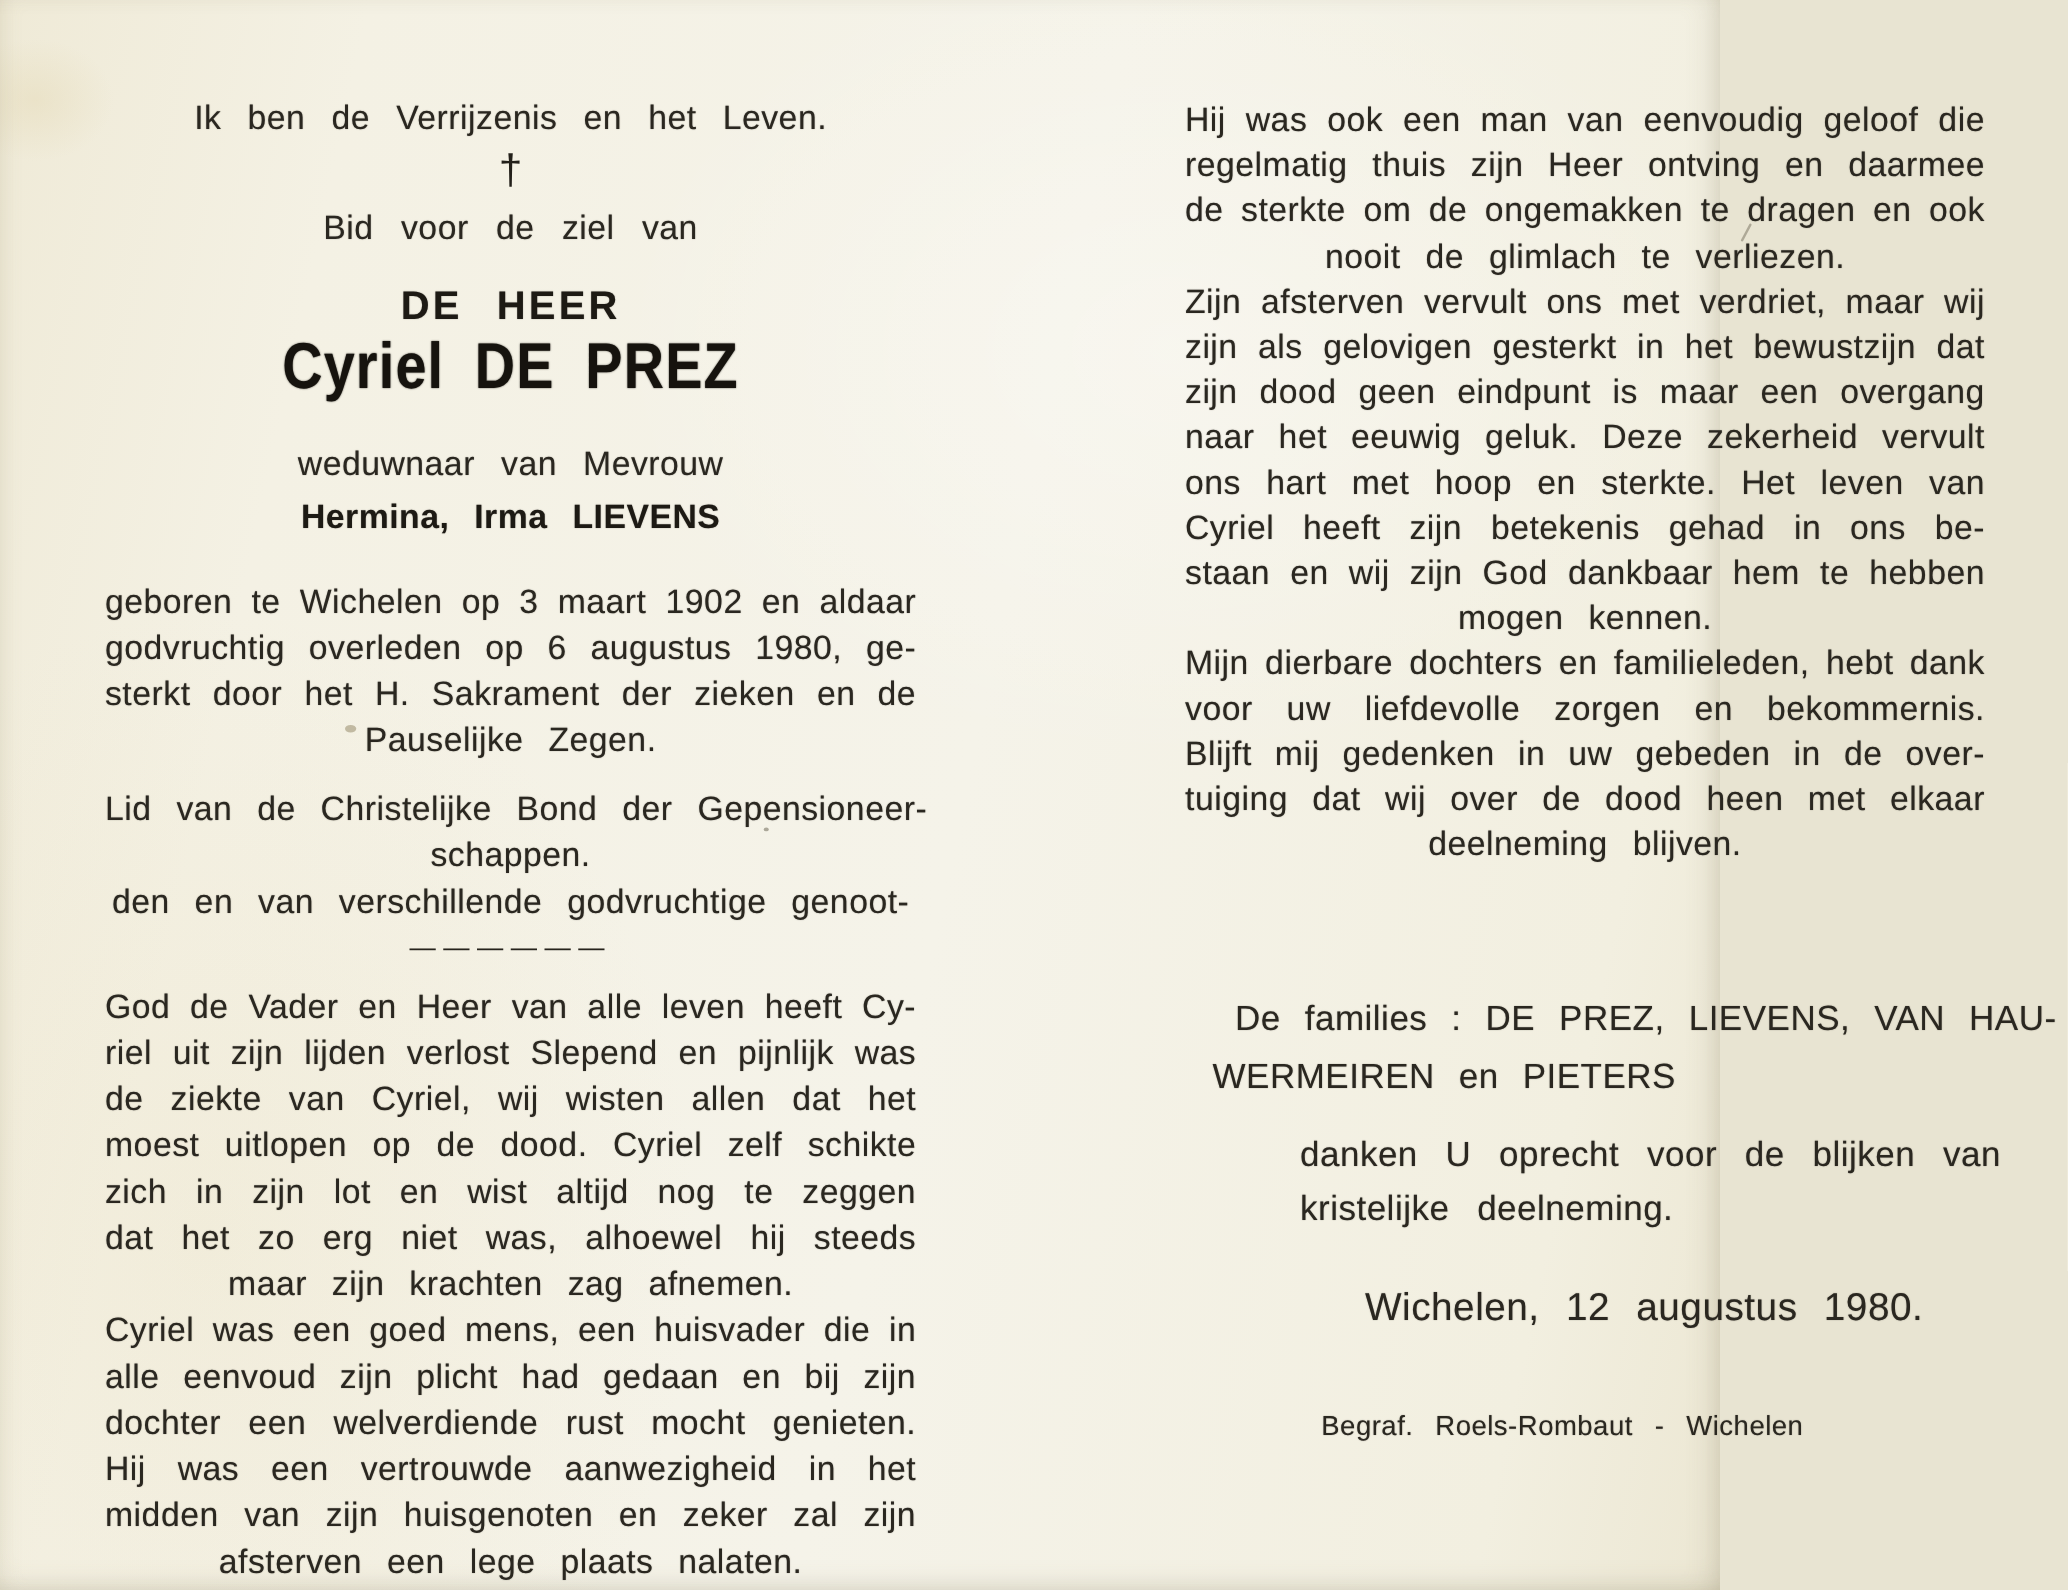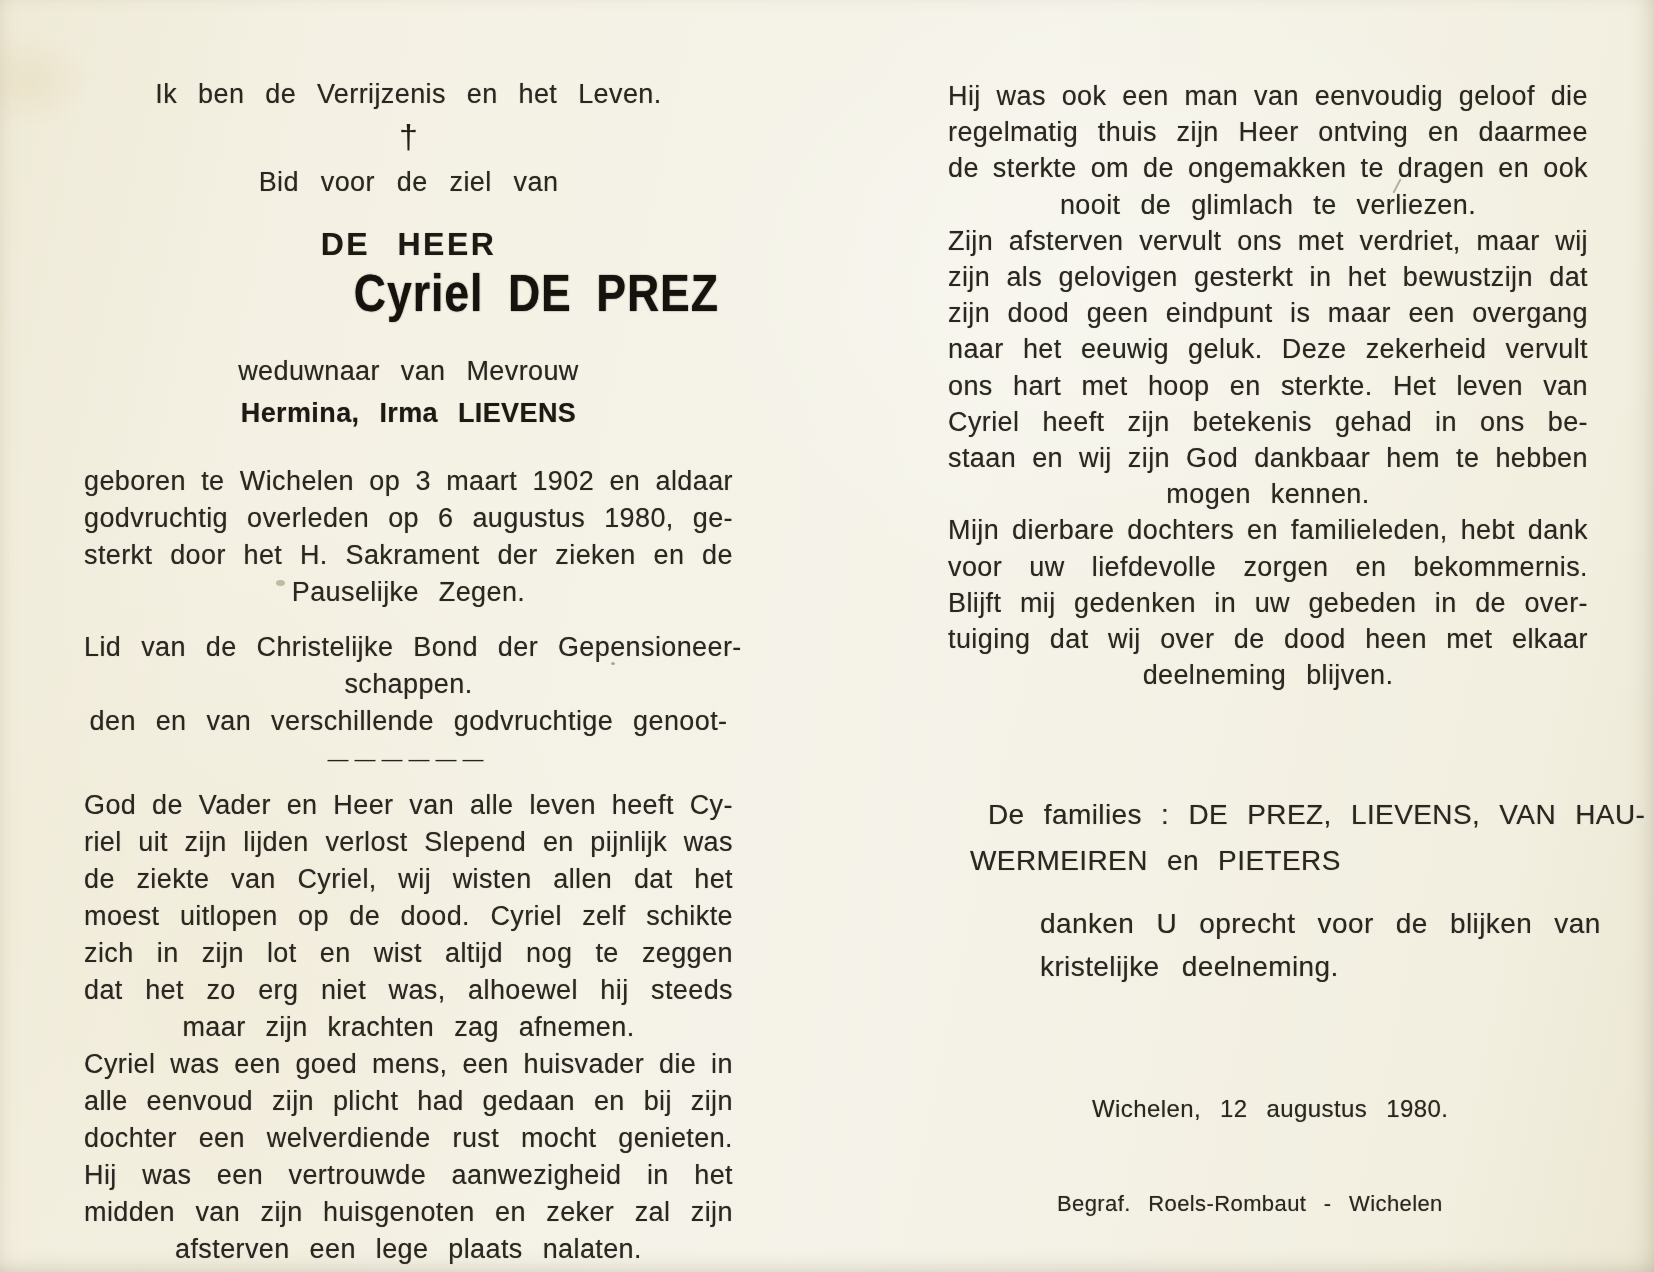--- a/index.html
+++ b/index.html
@@ -2,21 +2,21 @@
 <html><head>
 <meta charset="utf-8">
 <style>
   html,body{margin:0;padding:0;}
   body{
     width:1654px;height:1272px;overflow:hidden;
     font-family:"Liberation Sans","DejaVu Sans",sans-serif;
     background:#e8e4d2;
   }
   .scan{
-    position:relative;width:1654px;height:1272px;
+    position:relative;width:1376px;height:1272px;
     background-color:#f4f1e3;
     background-image:
       radial-gradient(90px 70px at 28px 80px, rgba(226,214,176,0.40), transparent 70%),
       radial-gradient(700px 520px at 68% 22%, rgba(255,255,255,0.30), transparent 65%),
       radial-gradient(560px 720px at 12% 78%, rgba(234,224,192,0.28), transparent 70%),
       linear-gradient(102deg,#efead7 0%,#f4f1e4 18%,#f5f3e9 55%,#f2efe0 88%,#ece7d3 100%);
     box-shadow:
       inset -16px 0 26px -16px rgba(120,110,78,0.30),
       inset 0 -14px 24px -14px rgba(120,110,78,0.22),
       inset 10px 0 22px -14px rgba(150,135,95,0.20);
@@ -33,21 +33,21 @@
     letter-spacing:0.4px;
     white-space:nowrap;
   }
 
   
   .quote{margin-top:78px;font-size:27px;line-height:32px;text-align:center;word-spacing:13px;}
   .cross{margin-top:8px;font-size:34px;line-height:36px;text-align:center;color:#23201a;}
   .invocation{margin-top:12px;font-size:27px;line-height:32px;text-align:center;word-spacing:14px;}
   .honorific{margin-top:30px;font-size:32px;line-height:32px;font-weight:700;text-align:center;
              letter-spacing:2.5px;word-spacing:16px;color:#1d1a14;}
-  .name-wrap{margin-top:8px;text-align:right;line-height:52px;}
+  .name-wrap{margin-top:8px;text-align:center;line-height:52px;}
   .name{display:inline-block;font-size:48px;font-weight:700;letter-spacing:1px;word-spacing:12px;
         color:#16130e;transform:scale(0.93,1.08);transform-origin:center;
         text-shadow:0 0 1.4px rgba(20,17,12,0.8);}
   .widower{margin-top:24px;font-size:27px;line-height:32px;text-align:center;word-spacing:13px;}
   .spouse{margin-top:10px;font-size:27px;line-height:32px;font-weight:700;text-align:center;
           word-spacing:12px;color:#1d1a14;}
 
   
   .para .line{min-height:1em;}
   .page.left .para{font-size:27px;line-height:37px;}
@@ -63,21 +63,21 @@
   .eulogy-2{margin-top:0;}
 
   
   .rpara-1{margin-top:78px;}
   .rpara-2,.rpara-3{margin-top:0;}
   .families{margin-top:99px;font-size:28px;line-height:46px;}
   .fam1{padding-left:40px;word-spacing:11px;}
   .fam2{padding-left:22px;word-spacing:11px;}
   .thanks{margin-top:18px;font-size:28px;line-height:43px;}
   .th1,.th2{padding-left:92px;word-spacing:14px;}
-  .dateline{margin-top:104px;font-size:24px;line-height:34px;padding-left:144px;word-spacing:12px;}
+  .dateline{margin-top:41px;font-size:31px;line-height:34px;padding-left:144px;word-spacing:12px;}
   .undertaker{margin-top:61px;font-size:22px;line-height:34px;padding-left:109px;word-spacing:11px;}
 
   
   .speck{position:absolute;display:block;border-radius:50%;}
   .speck.s1{left:276px;top:580px;width:9px;height:6px;background:rgba(152,140,108,0.55);}
   .speck.s2{left:611px;top:662px;width:4px;height:3px;background:rgba(98,92,74,0.5);}
   .speck.s3{left:1396px;top:178px;width:2px;height:16px;border-radius:2px;
             background:rgba(104,98,80,0.45);transform:rotate(28deg);}
 </style>
 </head>

